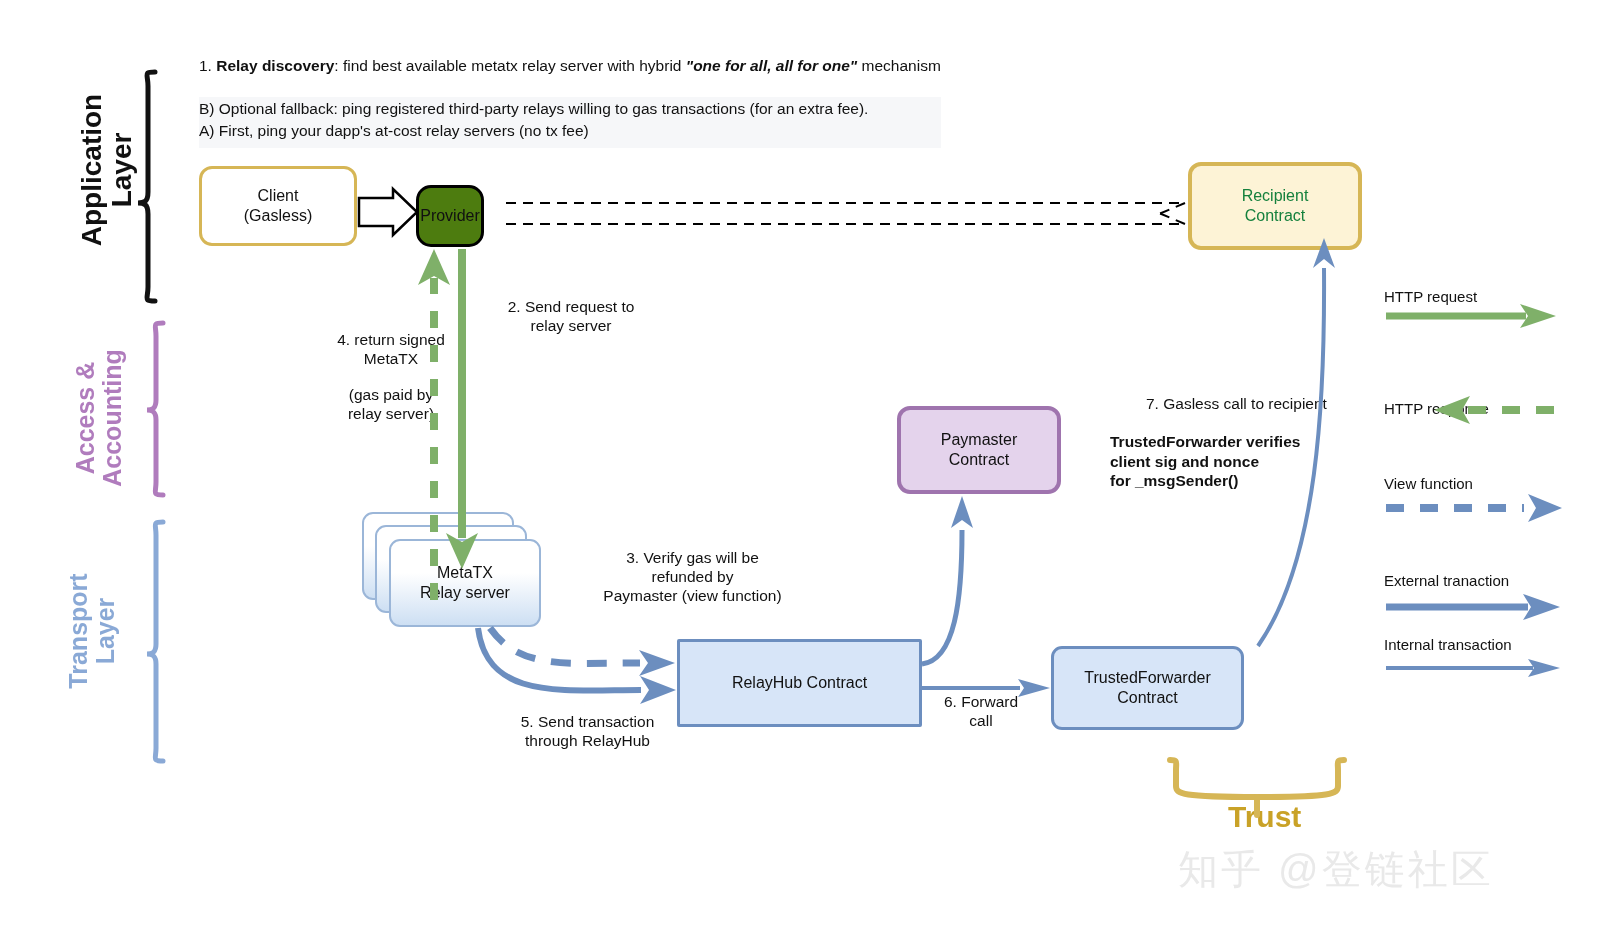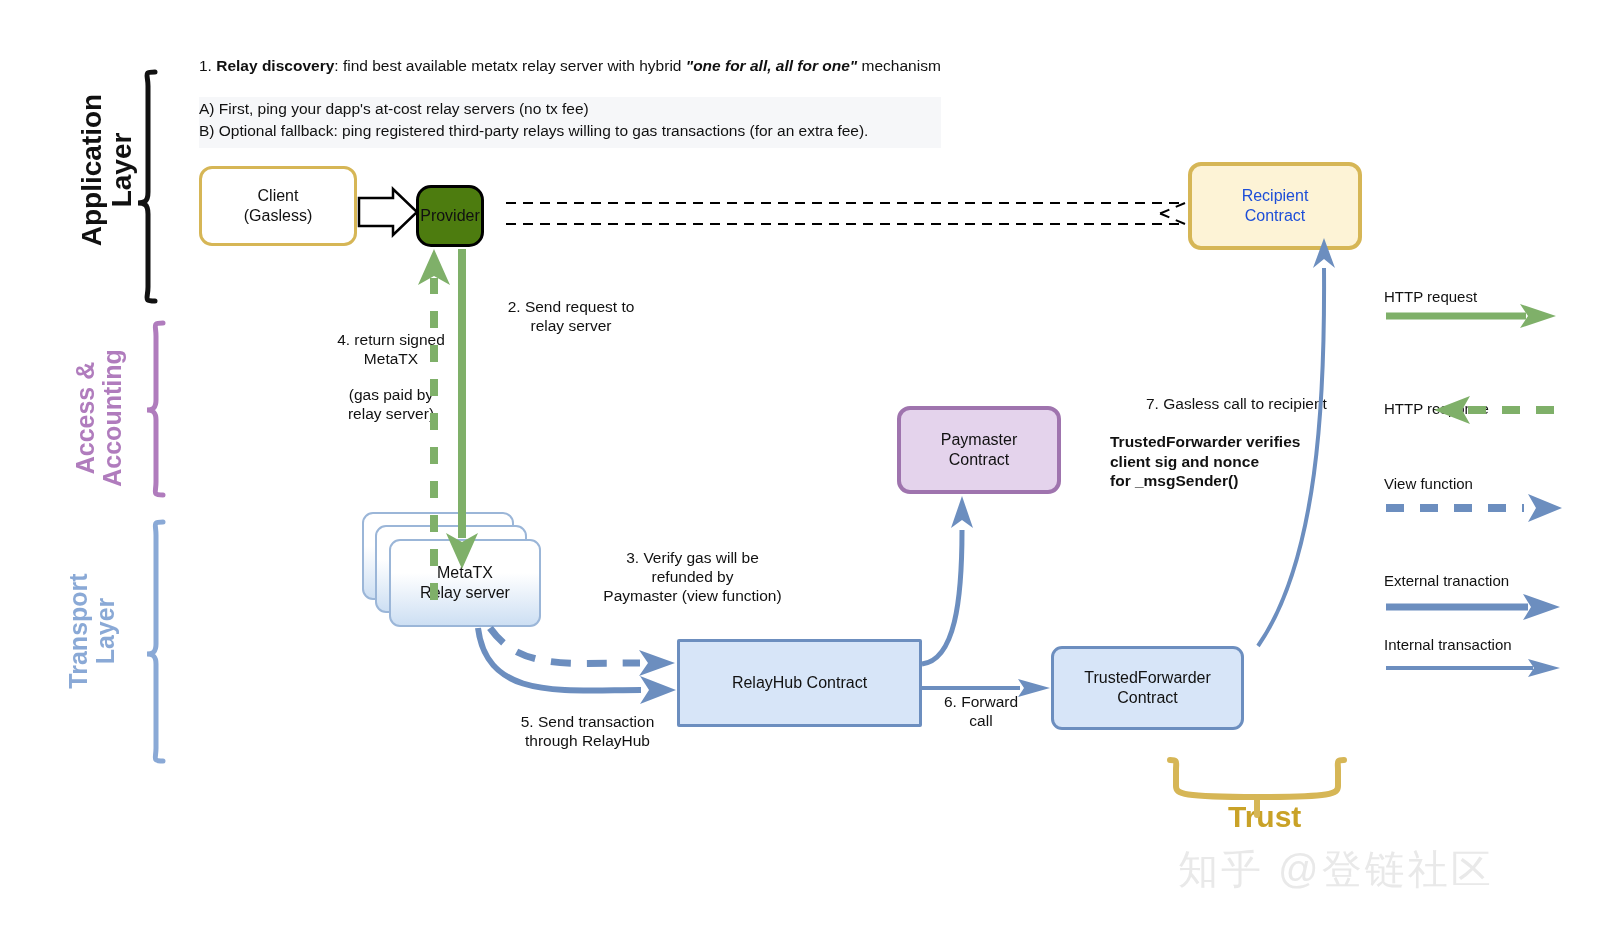--- a/index.html
+++ b/index.html
@@ -74,21 +74,21 @@
     background: #ffffff; color: #111;
   }
   #node-provider {
     left: 416px; top: 185px; width: 68px; height: 62px;
     border: 3px solid #000000; border-radius: 15px;
     background: #4d7c0f; color: #111;
   }
   #node-recipient {
     left: 1188px; top: 162px; width: 174px; height: 88px;
     border: 4px solid #d6b656; border-radius: 13px;
-    background: #fdf3d6; color: #1d4ed8;
+    background: #fdf3d6; color: #15803d;
   }
   #node-paymaster {
     left: 877px; top: 406px; width: 164px; height: 88px;
     border: 4px solid #9f74ae; border-radius: 13px;
     background: #e4d3ec; color: #111; margin-left: 20px;
   }
   #node-relayhub {
     left: 677px; top: 639px; width: 245px; height: 88px;
     border: 3px solid #6c8ebf; border-radius: 2px;
     background: #d7e5f8; color: #111;
@@ -163,22 +163,22 @@
 </head>
 <body>
 
 <div id="canvas">
 
   <div class="abs" id="header-line1">
     <span>1. </span><span class="bold">Relay discovery</span><span>: find best available metatx relay server with hybrid </span><span class="ital">"one for all, all for one"</span><span> mechanism</span>
   </div>
 
   <div class="abs" id="header-block">
+    <div>B) Optional fallback: ping registered third-party relays willing to gas transactions (for an extra fee).</div>
     <div>A) First, ping your dapp's at-cost relay servers (no tx fee)</div>
-    <div>B) Optional fallback: ping registered third-party relays willing to gas transactions (for an extra fee).</div>
   </div>
 
   <div class="abs layer-label" id="layer-app">Application
 Layer</div>
   <div class="abs layer-label" id="layer-access">Access &amp;
 Accounting</div>
   <div class="abs layer-label" id="layer-transport">Transport
 Layer</div>
 
   <div class="abs node" id="node-client">Client

